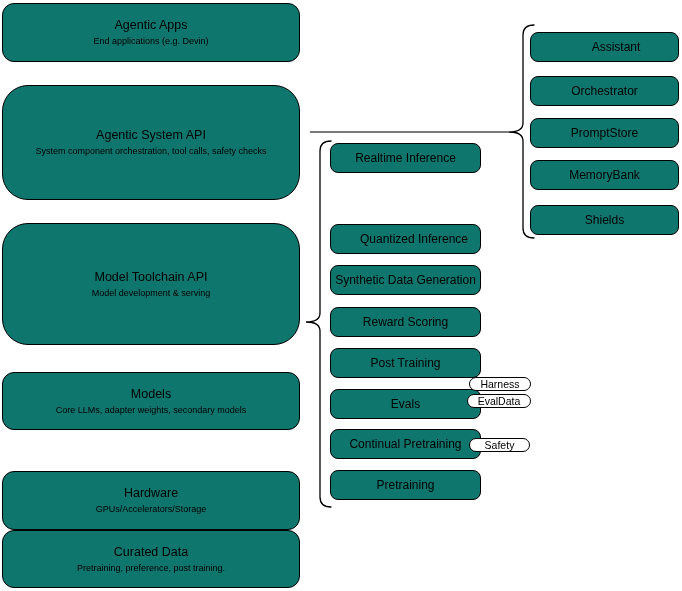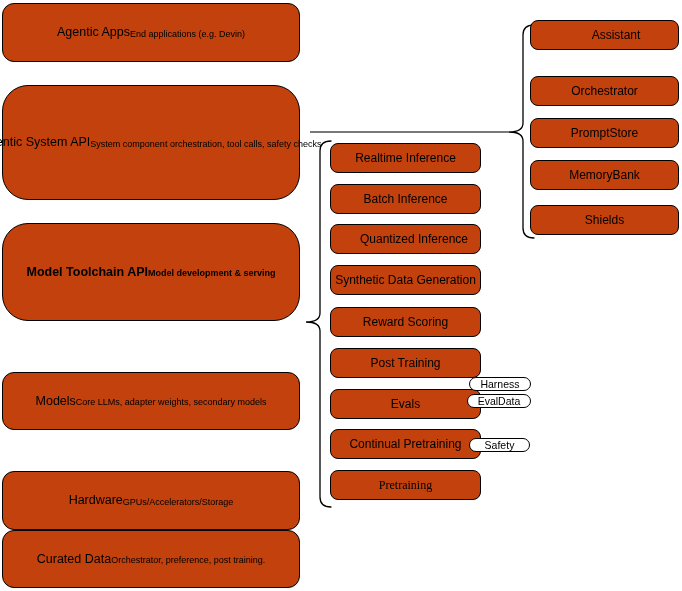--- a/index.html
+++ b/index.html
@@ -18,48 +18,48 @@
   }
   .connector-layer {
     position: absolute;
     left: 0; top: 0;
     width: 682px; height: 591px;
     pointer-events: none;
   }
   .node {
     position: absolute;
     box-sizing: border-box;
-    background: #c2410c;
+    background: #0f766e;
     border: 1.3px solid #000000;
     display: flex;
-    flex-direction: row;
+    flex-direction: column;
     align-items: center;
     justify-content: center;
     text-align: right;
   }
   .node-title   { font-size: 12.5px; line-height: 15px; white-space: nowrap; }
   .node-subtitle{ font-size: 9px; line-height: 11px; margin-top: 3px; white-space: nowrap; }
 
   
   .left-node { left: 2px; width: 298px; }
   #b1 { top: 3px;   height: 59px;  border-radius: 12px; }
   #b2 { top: 85px;  height: 115px; border-radius: 26px; }
-  #b3 { top: 223px; height: 98px; border-radius: 26px; font-weight: bold; }
+  #b3 { top: 223px; height: 122px; border-radius: 26px; }
   #b4 { top: 372px; height: 58px;  border-radius: 12px; }
   #b5 { top: 471px; height: 59px;  border-radius: 12px; }
   #b6 { top: 530px; height: 58px;  border-radius: 12px; }
 
   
   .mid-node {
     left: 330px; width: 151px; height: 30px;
     border-radius: 8px; font-size: 12px; white-space: nowrap;
   }
   #m1 { top: 143px; } #m2 { top: 184px; } #m3 { top: 224px; padding-left: 17px; }
   #m4 { top: 265px; } #m5 { top: 307px; } #m6 { top: 348px; }
-  #m7 { top: 389px; } #m8 { top: 429px; } #m9 { top: 470px; font-family: Liberation Serif, serif; }
+  #m7 { top: 389px; } #m8 { top: 429px; } #m9 { top: 470px; }
 
   
   .pill {
     position: absolute;
     box-sizing: border-box;
     background: #ffffff;
     border: 1.2px solid #000000;
     border-radius: 8px;
     display: flex; align-items: center; justify-content: center;
     font-size: 10.5px; white-space: nowrap;
@@ -67,21 +67,21 @@
   }
   #p1 { left: 469px; top: 377px; width: 62px; height: 14px; }
   #p2 { left: 467px; top: 394px; width: 64px; height: 14px; }
   #p3 { left: 469px; top: 410px; width: 61px; height: 14px; margin-top: 28px; }
 
   
   .right-node {
     left: 530px; width: 149px; height: 30px;
     border-radius: 8px; font-size: 12px; white-space: nowrap;
   }
-  #r1 { top: 20px; padding-left: 23px; } #r2 { top: 76px; } #r3 { top: 118px; }
+  #r1 { top: 32px; padding-left: 23px; } #r2 { top: 76px; } #r3 { top: 118px; }
   #r4 { top: 160px; } #r5 { top: 205px; }
 </style>
 </head>
 <body>
 
 <div class="canvas">
 
   <svg class="connector-layer" viewBox="0 0 682 591" xmlns="http://www.w3.org/2000/svg">
 
     <path d="M 310 132 L 509 132" stroke="#4d4d4d" stroke-width="1.3" fill="none"></path>
@@ -106,28 +106,25 @@
   <div class="node left-node" id="b4">
     <div class="node-title">Models</div>
     <div class="node-subtitle">Core LLMs, adapter weights, secondary models</div>
   </div>
   <div class="node left-node" id="b5">
     <div class="node-title">Hardware</div>
     <div class="node-subtitle">GPUs/Accelerators/Storage</div>
   </div>
   <div class="node left-node" id="b6">
     <div class="node-title">Curated Data</div>
-    <div class="node-subtitle">Orchestrator, preference, post training.</div>
+    <div class="node-subtitle">Pretraining, preference, post training.</div>
   </div>
 
   <div class="node mid-node" id="m1">
     <span>Realtime Inference</span>
-  </div>
-  <div class="node mid-node" id="m2">
-    <span>Batch Inference</span>
   </div>
   <div class="node mid-node" id="m3">
     <span>Quantized Inference</span>
   </div>
   <div class="node mid-node" id="m4">
     <span>Synthetic Data Generation</span>
   </div>
   <div class="node mid-node" id="m5">
     <span>Reward Scoring</span>
   </div>

